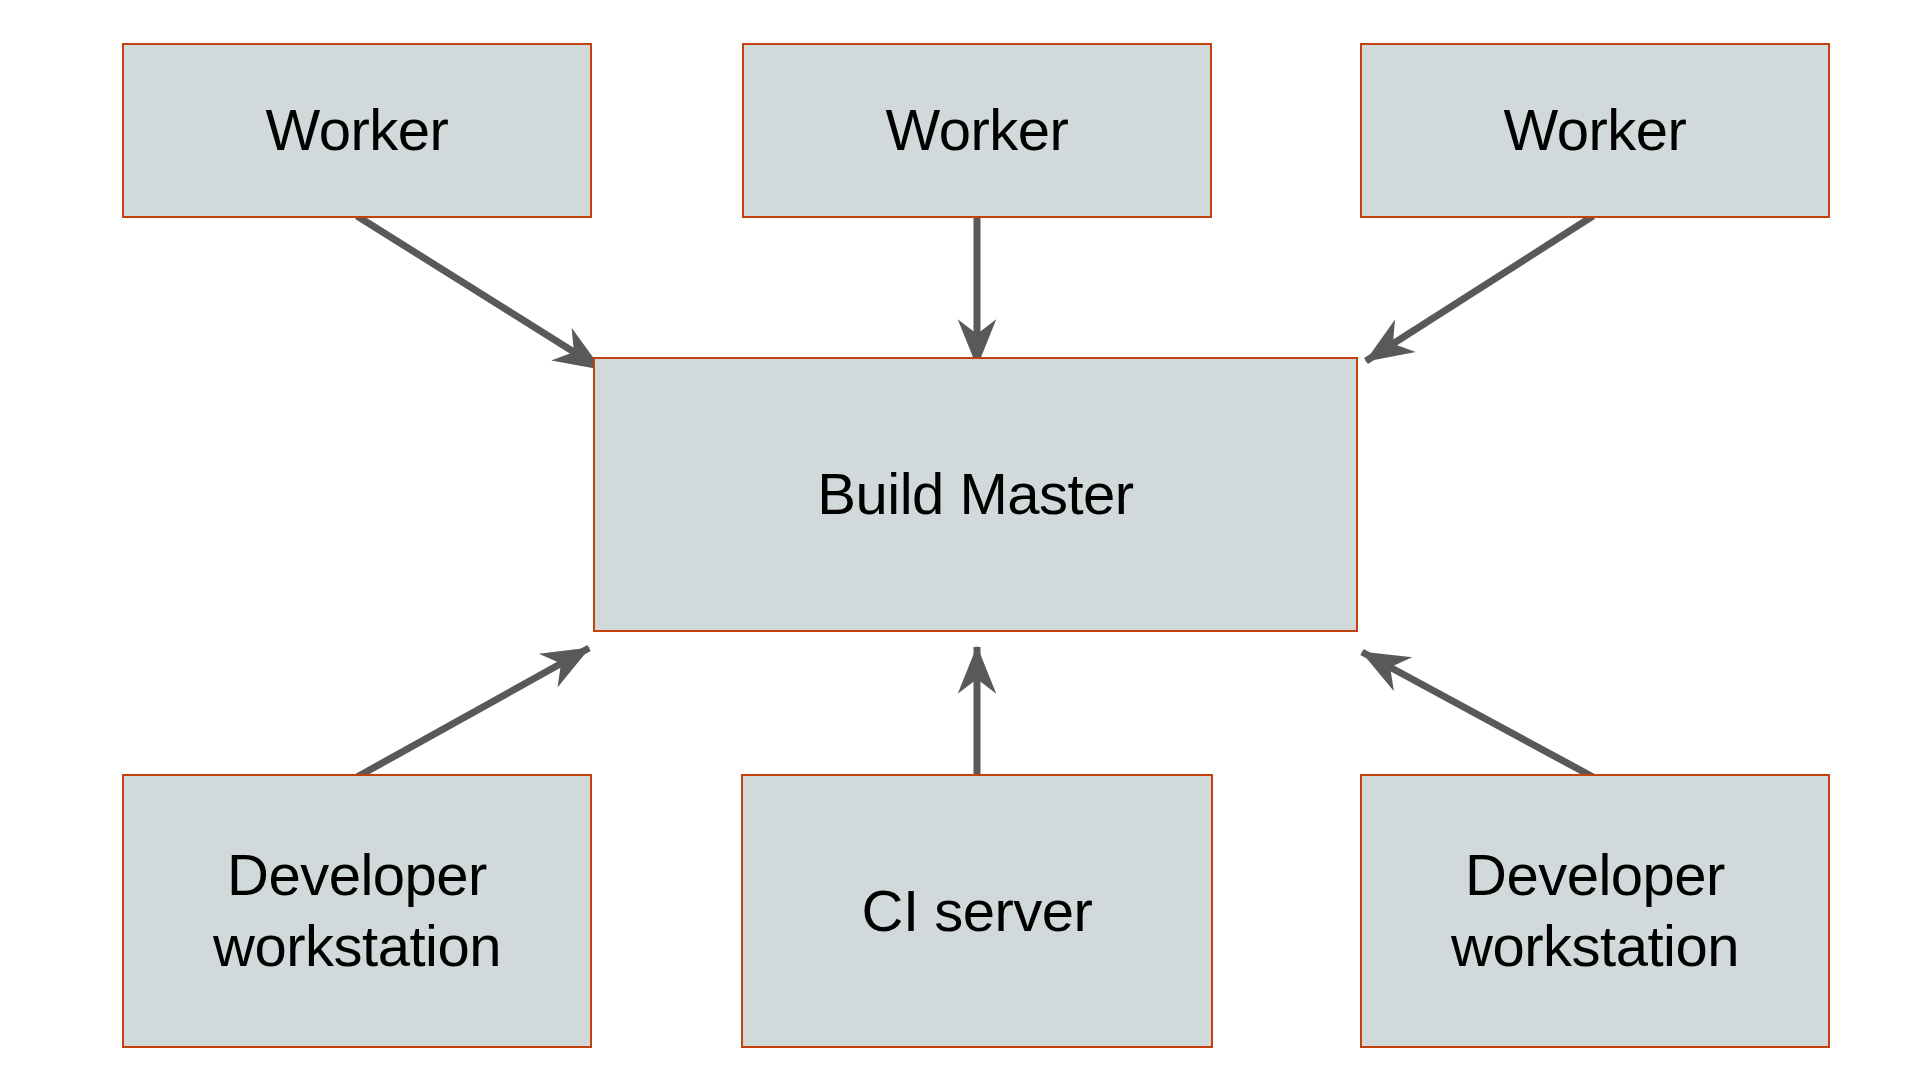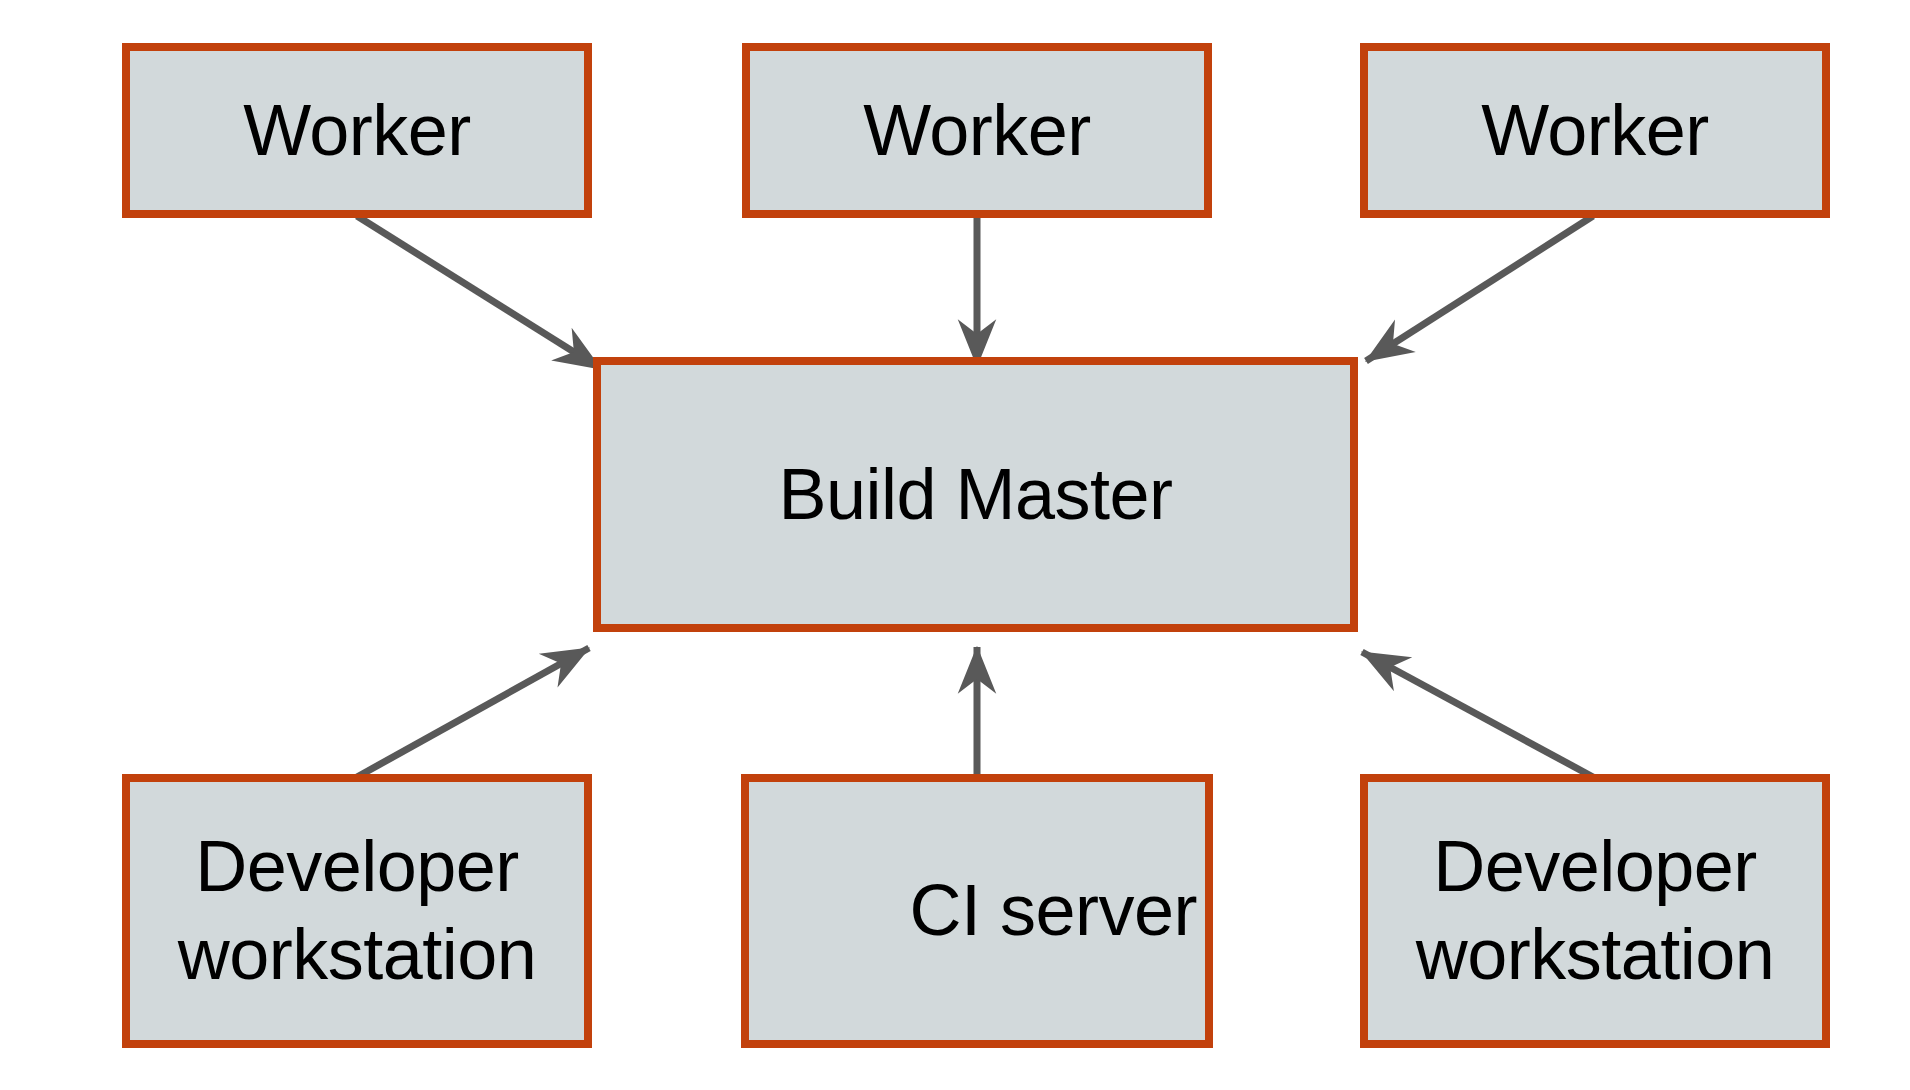--- a/index.html
+++ b/index.html
@@ -19,43 +19,43 @@
     position: absolute;
     left: 0;
     top: 0;
     width: 1910px;
     height: 1090px;
   }
   .node {
     position: absolute;
     box-sizing: border-box;
     background: #d2d9db;
-    border: 8px solid #c2410c;
+    border: 2px solid #c2410c;
     display: flex;
     align-items: center;
     justify-content: center;
     text-align: center;
     color: #000000;
-    font-size: 72px;
+    font-size: 58px;
     line-height: 1.22;
     letter-spacing: -0.5px;
   }
   .node .label {
     display: block;
     padding: 0 8px;
   }
   
   .worker-1 { left: 122px; top: 43px;  width: 470px; height: 175px; }
   .worker-2 { left: 742px; top: 43px;  width: 470px; height: 175px; }
   .worker-3 { left: 1360px; top: 43px; width: 470px; height: 175px; }
   
   .build-master { left: 593px; top: 357px; width: 765px; height: 275px; }
   
   .dev-left  { left: 122px;  top: 774px; width: 470px; height: 274px; }
-  .ci-server { left: 741px;  top: 774px; width: 472px; height: 274px; justify-content: flex-end; }
+  .ci-server { left: 741px;  top: 774px; width: 472px; height: 274px; }
   .dev-right { left: 1360px; top: 774px; width: 470px; height: 274px; }
 </style>
 </head>
 <body>
 
 <div class="canvas">
 
   <svg class="edges-layer" width="1910" height="1090" viewBox="0 0 1910 1090" xmlns="http://www.w3.org/2000/svg">
     <defs>
       <marker id="stealth-head" viewBox="0 0 12 10" refX="11.7" refY="5" markerUnits="userSpaceOnUse" markerWidth="50" markerHeight="41" orient="auto">

